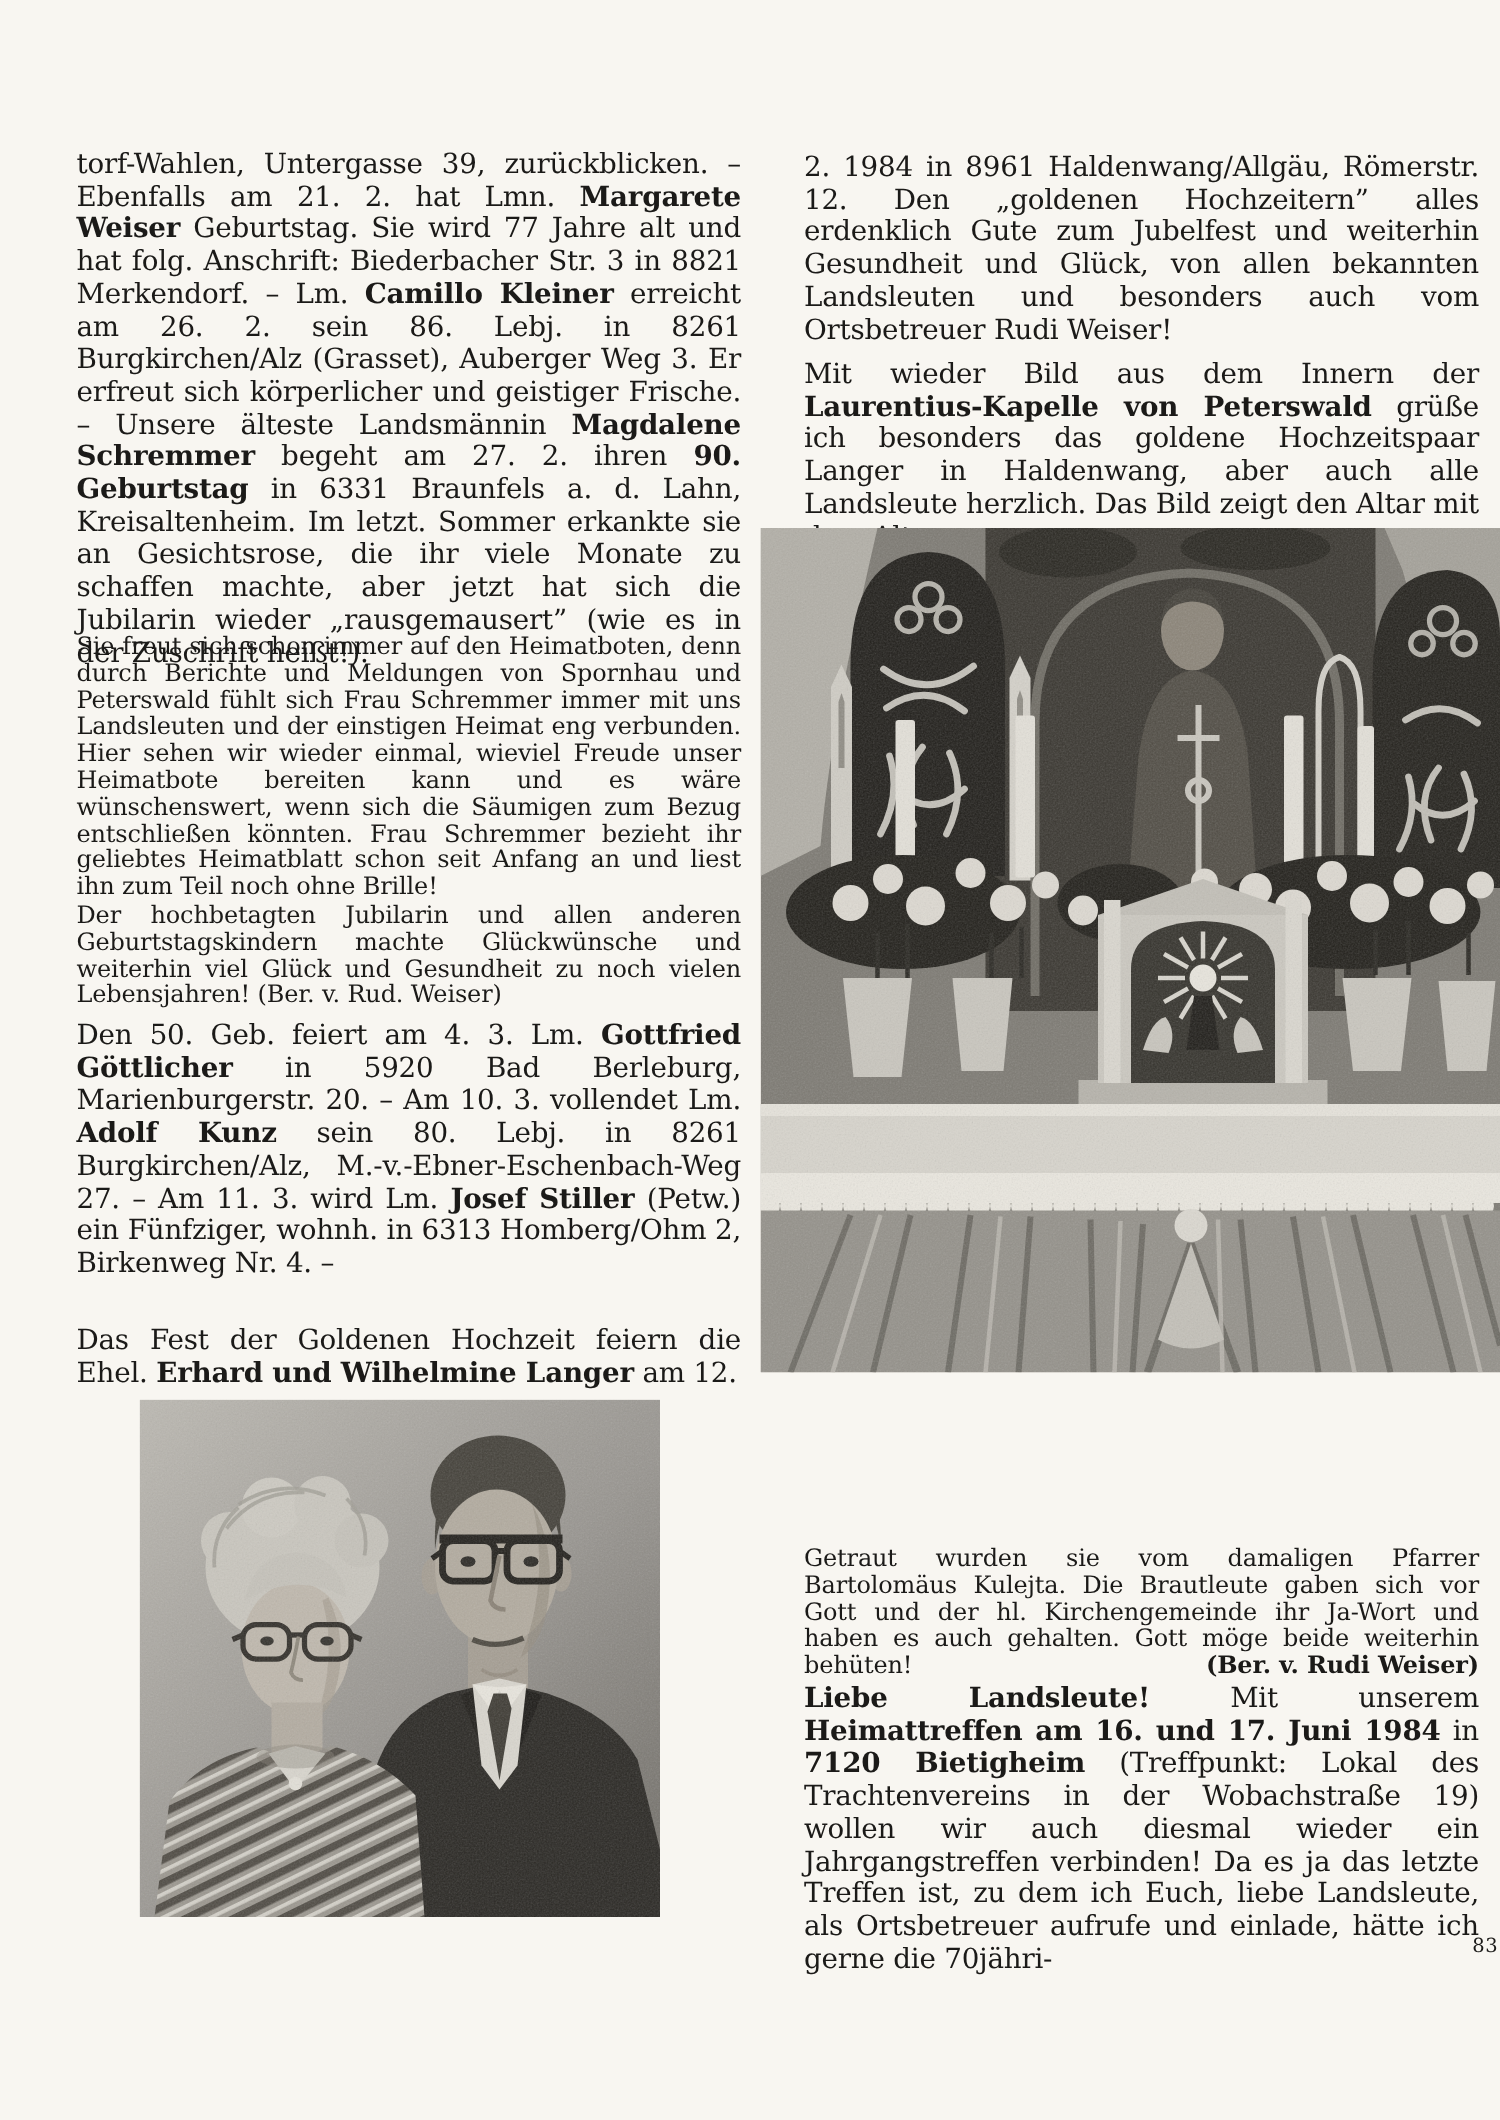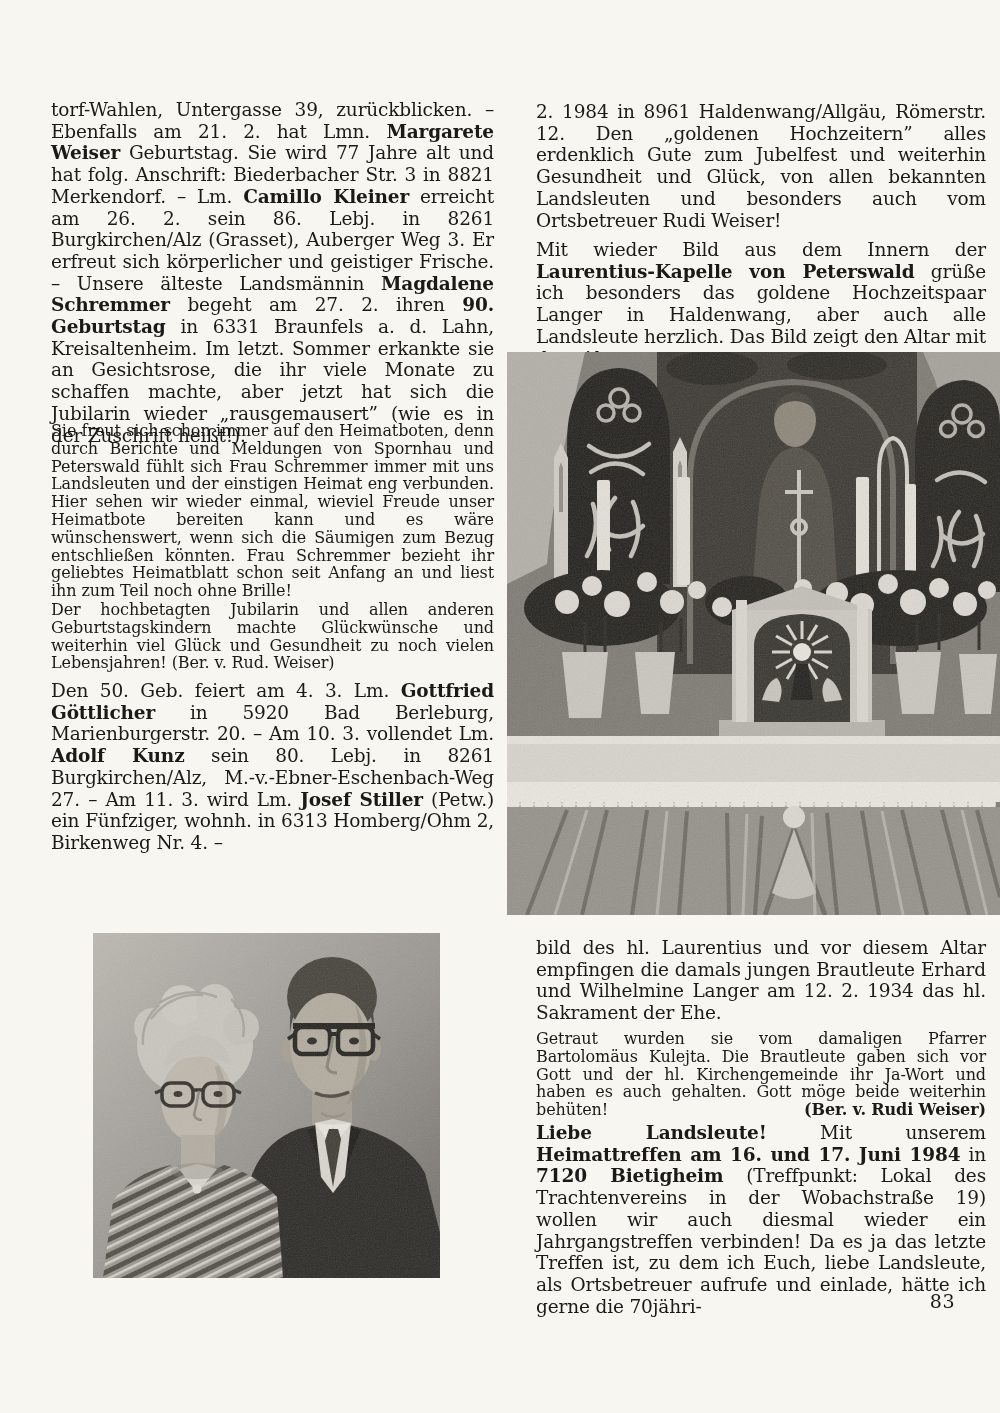--- a/index.html
+++ b/index.html
@@ -10,36 +10,36 @@
   }
   .para{position:absolute;margin:4px;text-align:justify;hyphens:none;}
   .lcol{left:47px;width:443px;}
   .rcol{left:532px;width:450px;}
   .main{font-size:18.5px;line-height:21.7px;letter-spacing:-0.15px;}
   .small{font-size:16px;line-height:17.8px;letter-spacing:-0.1px;}
   .para b{font-weight:bold;}
   .attr{float:right;font-weight:bold;}
   .photo{position:absolute;overflow:hidden;}
   .photo svg{display:block;width:100%;height:100%;}
-  .pagenum{position:absolute;left:880px;top:1290px;width:75px;text-align:right;
-           font-size:19px;letter-spacing:0.5px;}
+  .pagenum{position:absolute;left:924px;top:1290px;width:75px;text-align:right;
+           font-size:13px;letter-spacing:0.5px;}
 </style>
 </head>
 <body>
 
 <div class="page">
 
   <p class="para lcol main" style="top:95px"><span>torf-Wahlen, Untergasse 39, zurückblicken. – Ebenfalls am 21. 2. hat Lmn. </span><b>Margarete Weiser</b><span> Geburtstag. Sie wird 77 Jahre alt und hat folg. Anschrift: Biederbacher Str. 3 in 8821 Merkendorf. – Lm. </span><b>Camillo Kleiner</b><span> erreicht am 26. 2. sein 86. Lebj. in 8261 Burgkirchen/Alz (Grasset), Auberger Weg 3. Er erfreut sich körperlicher und geistiger Frische. – Unsere älteste Landsmännin </span><b>Magdalene Schremmer</b><span> begeht am 27. 2. ihren </span><b>90. Geburtstag</b><span> in 6331 Braunfels a. d. Lahn, Kreisaltenheim. Im letzt. Sommer erkankte sie an Gesichtsrose, die ihr viele Monate zu schaffen machte, aber jetzt hat sich die Jubilarin wieder „rausgemausert” (wie es in der Zuschrift heißt!).</span></p>
   <p class="para lcol small" style="top:418px"><span>Sie freut sich schon immer auf den Heimatboten, denn durch Berichte und Meldungen von Spornhau und Peterswald fühlt sich Frau Schremmer immer mit uns Landsleuten und der einstigen Heimat eng verbunden. Hier sehen wir wieder einmal, wieviel Freude unser Heimatbote bereiten kann und es wäre wünschenswert, wenn sich die Säumigen zum Bezug entschließen könnten. Frau Schremmer bezieht ihr geliebtes Heimatblatt schon seit Anfang an und liest ihn zum Teil noch ohne Brille!</span></p>
   <p class="para lcol small" style="top:597px"><span>Der hochbetagten Jubilarin und allen anderen Geburtstagskindern machte Glückwünsche und weiterhin viel Glück und Gesundheit zu noch vielen Lebensjahren! (Ber. v. Rud. Weiser)</span></p>
   <p class="para lcol main" style="top:676px"><span>Den 50. Geb. feiert am 4. 3. Lm. </span><b>Gottfried Göttlicher</b><span> in 5920 Bad Berleburg, Marienburgerstr. 20. – Am 10. 3. vollendet Lm. </span><b>Adolf Kunz</b><span> sein 80. Lebj. in 8261 Burgkirchen/Alz, M.-v.-Ebner-Eschenbach-Weg 27. – Am 11. 3. wird Lm. </span><b>Josef Stiller</b><span> (Petw.) ein Fünfziger, wohnh. in 6313 Homberg/Ohm 2, Birkenweg Nr. 4. –</span></p>
+  <p class="para lcol main" style="top:879px"><span>Das Fest der Goldenen Hochzeit feiern die Ehel. </span><b>Erhard und Wilhelmine Langer</b><span> am 12.</span></p>
 
   <p class="para rcol main" style="top:97px"><span>2. 1984 in 8961 Haldenwang/Allgäu, Römerstr. 12. Den „goldenen Hochzeitern” alles erdenklich Gute zum Jubelfest und weiterhin Gesundheit und Glück, von allen bekannten Landsleuten und besonders auch vom Ortsbetreuer Rudi Weiser!</span></p>
   <p class="para rcol main" style="top:235px"><span>Mit wieder Bild aus dem Innern der </span><b>Laurentius-Kapelle von Peterswald</b><span> grüße ich besonders das goldene Hochzeitspaar Langer in Haldenwang, aber auch alle Landsleute herzlich. Das Bild zeigt den Altar mit dem Altar-</span></p>
-  <p class="para rcol main" style="top:933px"><span>bild des hl. Laurentius und vor diesem Altar empfingen die damals jungen Brautleute Erhard und Wilhelmine Langer am 12. 2. 1934 das hl. Sakrament der Ehe.</span></p>
   <p class="para rcol small" style="top:1026px"><span><span>Getraut wurden sie vom damaligen Pfarrer Bartolomäus Kulejta. Die Brautleute gaben sich vor Gott und der hl. Kirchengemeinde ihr Ja-Wort und haben es auch gehalten. Gott möge beide weiterhin behüten!</span></span><span class="attr">(Ber. v. Rudi Weiser)</span></p>
   <p class="para rcol main" style="top:1118px"><b>Liebe Landsleute!</b><span> Mit unserem </span><b>Heimattreffen am 16. und 17. Juni 1984</b><span> in </span><b>7120 Bietigheim</b><span> (Treffpunkt: Lokal des Trachtenvereins in der Wobachstraße 19) wollen wir auch diesmal wieder ein Jahrgangstreffen verbinden! Da es ja das letzte Treffen ist, zu dem ich Euch, liebe Landsleute, als Ortsbetreuer aufrufe und einlade, hätte ich gerne die 70jähri-</span></p>
 
   <figure class="photo" style="left:507px;top:352px;width:493px;height:563px;margin:0">
     <svg viewBox="0 0 493 563" preserveAspectRatio="none">
       <defs>
         <filter id="noiseA" x="0" y="0" width="100%" height="100%">
           <feTurbulence type="fractalNoise" baseFrequency="0.9" numOctaves="2"></feTurbulence>
           <feColorMatrix type="saturate" values="0"></feColorMatrix>
           <feComponentTransfer>

